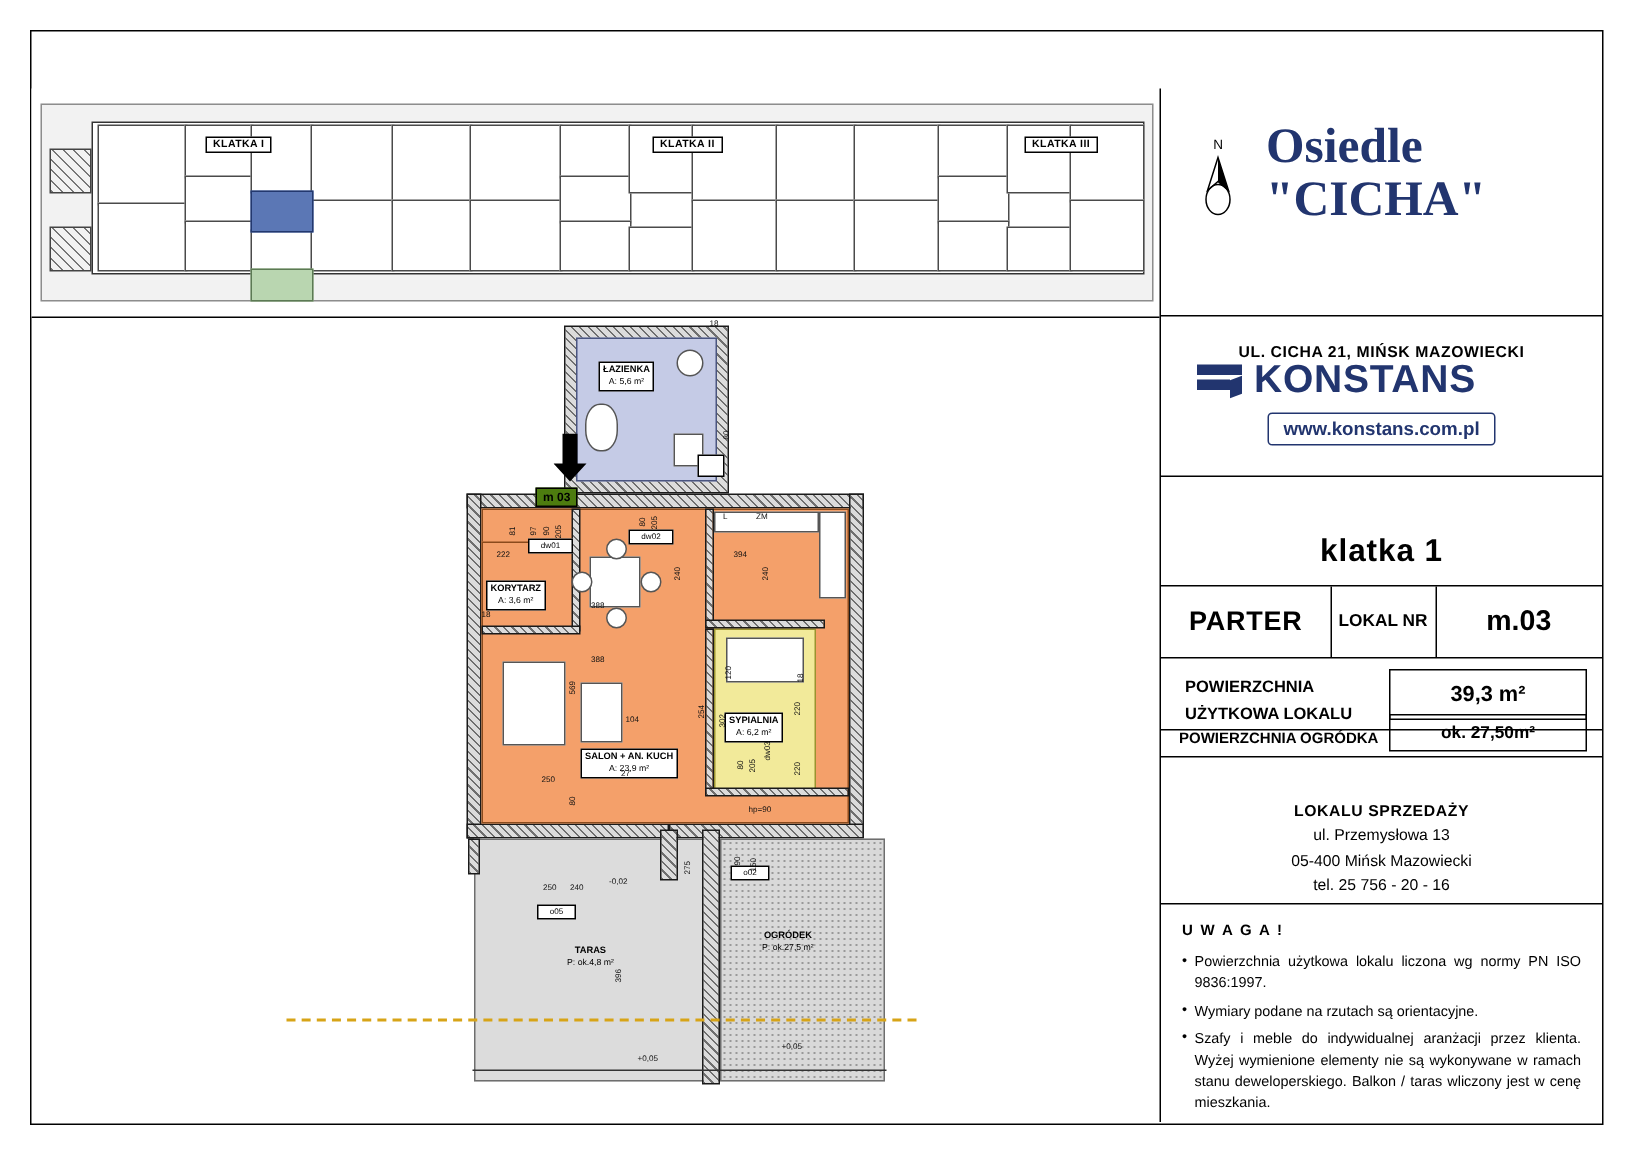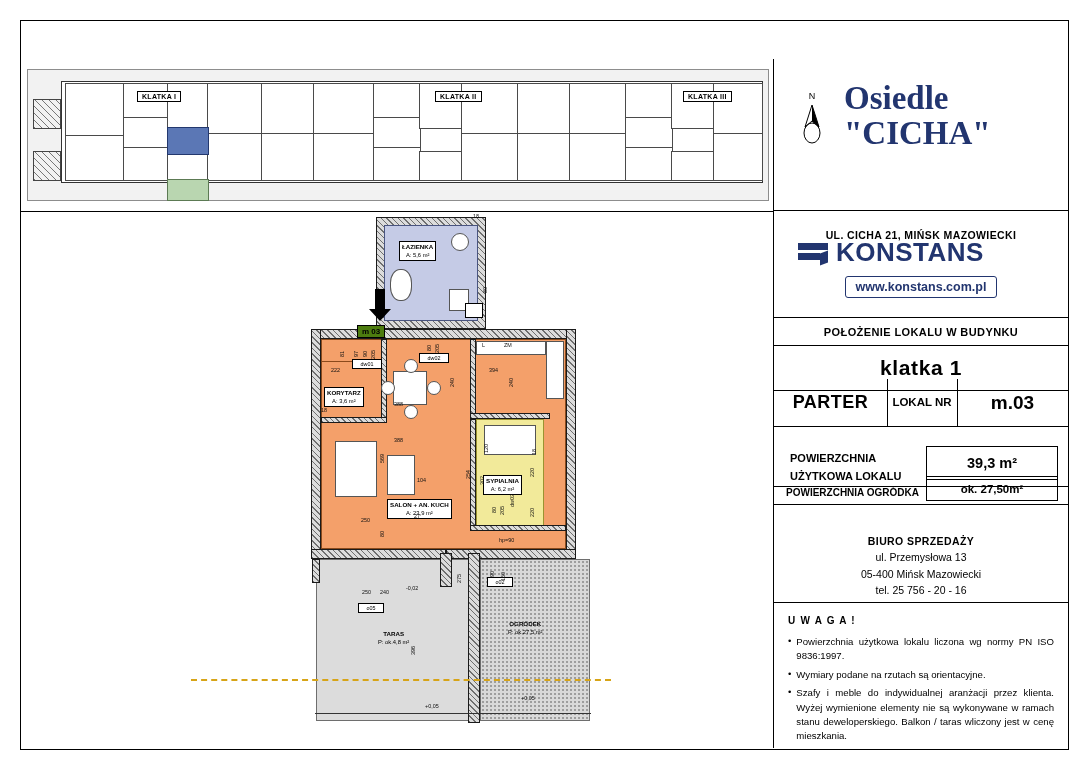--- a/index.html
+++ b/index.html
@@ -138,29 +138,26 @@
           <i style="left:0;top:13px;width:22px;height:7px;"></i>
           <i style="left:22px;top:12px;width:8px;height:12px;transform:skewY(-20deg);"></i>
         </span>
         <span class="konstans">KONSTANS</span>
       </div>
       <div style="position:absolute;left:0;top:66px;width:294px;text-align:center;">
         <span class="www">www.konstans.com.pl</span>
       </div>
     </div>
 
-    <div class="r-sec" style="top:259px;height:28px;display:flex;align-items:center;justify-content:center;">
-      <span class="capt">POŁOŻENIE LOKALU W BUDYNKU</span>
-    </div>
 
     <div class="r-sec" style="top:287px;height:45px;display:flex;align-items:center;justify-content:center;">
       <span class="klatka">klatka  1</span>
     </div>
 
-    <div class="r-sec" style="top:320px;height:48px;">
+    <div class="r-sec" style="top:332px;height:48px;">
       <div style="position:absolute;left:0;top:0;width:113px;height:47px;display:flex;align-items:center;justify-content:center;">
         <span class="parter">PARTER</span>
       </div>
       <div style="position:absolute;left:113px;top:0;width:1px;height:47px;background:#000;"></div>
       <div style="position:absolute;left:113px;top:0;width:70px;height:47px;display:flex;align-items:center;justify-content:center;">
         <span class="lokalnr"><span>LOKAL NR</span></span>
       </div>
       <div style="position:absolute;left:183px;top:0;width:1px;height:47px;background:#000;"></div>
       <div style="position:absolute;left:183px;top:0;width:111px;height:47px;display:flex;align-items:center;justify-content:center;">
         <span class="mnr">m.03</span>
@@ -180,21 +177,21 @@
       <div style="position:absolute;left:12px;top:11px;width:140px;">
         <span class="po-l">POWIERZCHNIA OGRÓDKA</span>
       </div>
       <div style="position:absolute;left:152px;top:5px;width:130px;height:23px;border:1px solid #000;display:flex;align-items:center;justify-content:center;">
         <span class="po-v">ok. 27,50m²</span>
       </div>
     </div>
 
     <div class="r-sec" style="top:462px;height:82px;">
       <div class="biuro" style="position:absolute;left:0;top:12px;width:294px;">
-        <b>BIURO SPRZEDAŻY</b><br>
+        <b>LOKALU SPRZEDAŻY</b><br>
         <span>ul. Przemysłowa 13</span><br>
         <span>05-400 Mińsk Mazowiecki</span><br>
         <span>tel. 25  756 - 20 - 16</span>
       </div>
     </div>
 
     <div class="r-sec" style="top:544px;height:145px;border-bottom:none;">
       <div class="uwaga-t" style="position:absolute;left:14px;top:12px;">U W A G A !</div>
       <div style="position:absolute;left:14px;top:32px;width:266px;">
         <div style="display:flex;margin-bottom:4px;">

